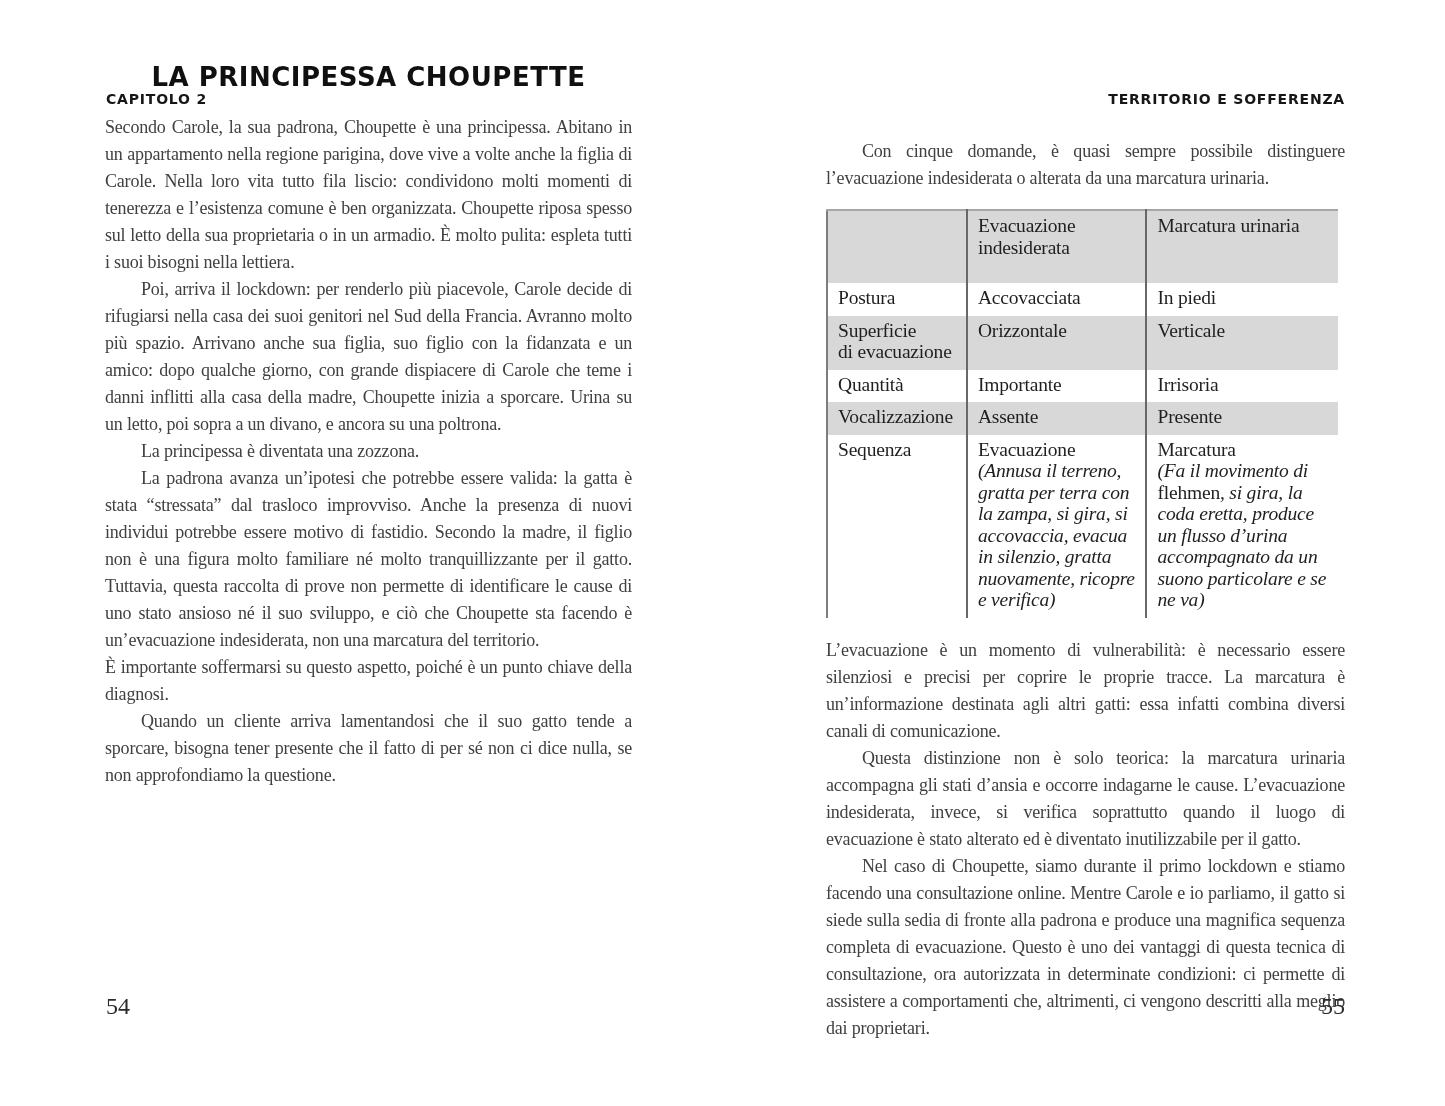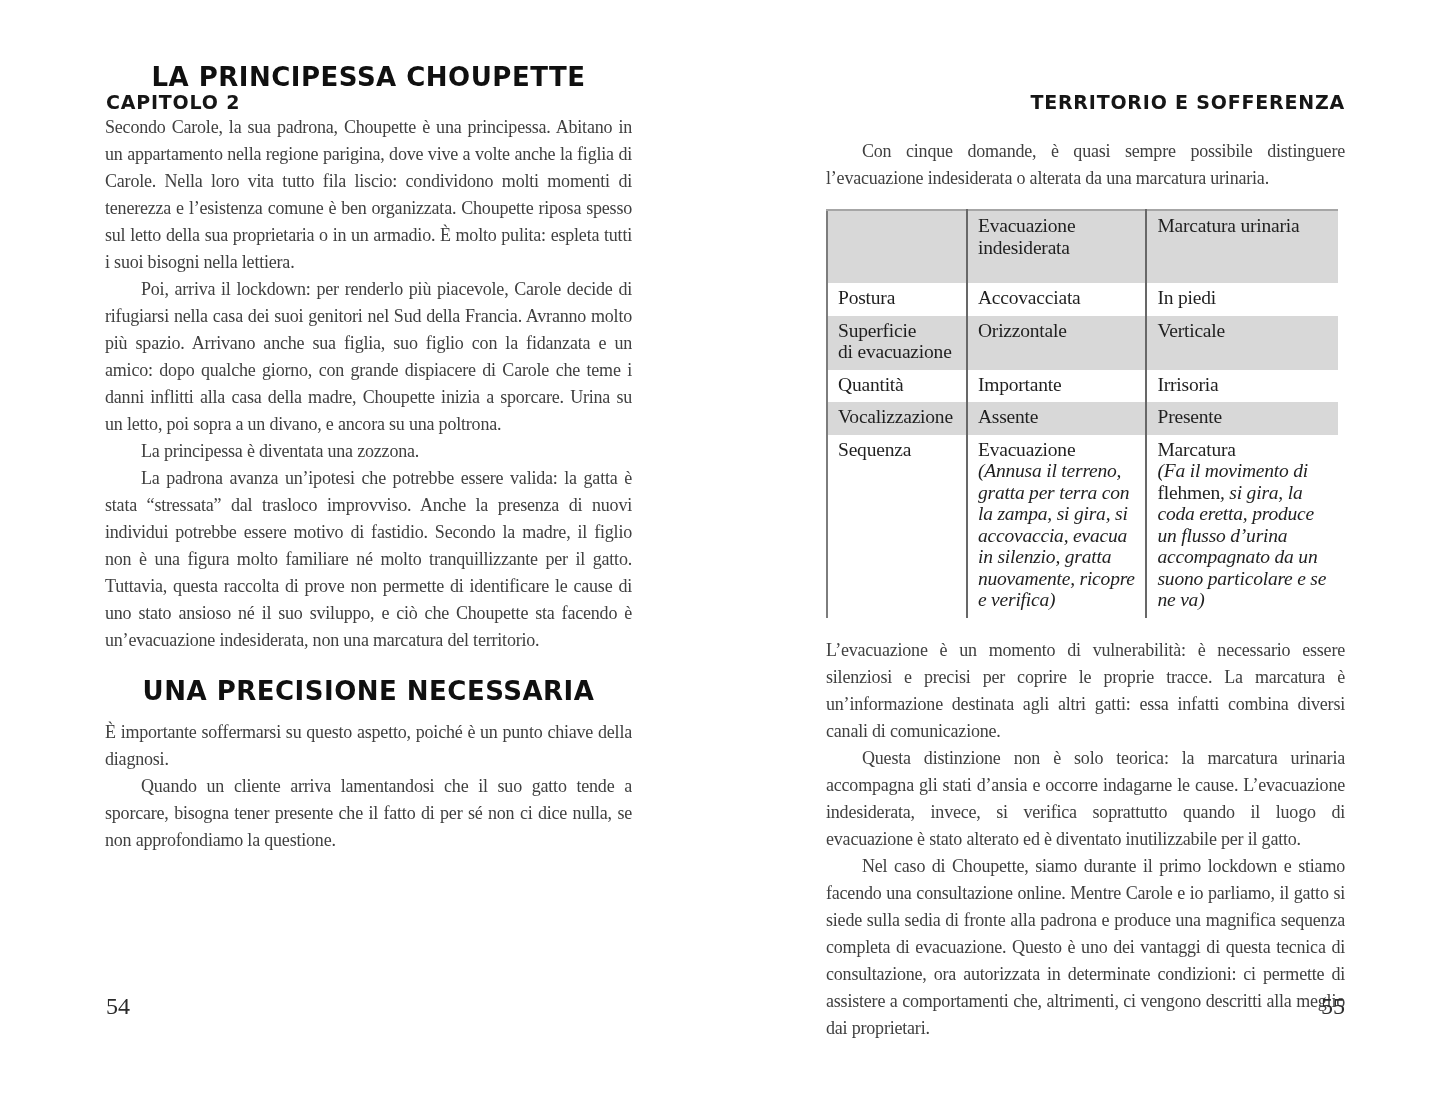--- a/index.html
+++ b/index.html
@@ -9,21 +9,21 @@
     font-family: "Liberation Serif", serif;
     color: #1f1f1f;
     overflow: hidden;
   }
   .spread { position: relative; width: 1445px; height: 1106px; background: #ffffff; }
 
   
   .running-head {
     position: absolute; top: 91px;
     font-family: "DejaVu Sans", sans-serif;
-    font-weight: bold; font-size: 19px; letter-spacing: 0.8px;
+    font-weight: bold; font-size: 14px; letter-spacing: 0.8px;
     color: #161616;
   }
   .running-head.left  { left: 106px; }
   .running-head.right { right: 100px; text-align: right; }
   .folio {
     position: absolute; top: 993px;
     font-size: 24px; color: #2b2b2b;
   }
   .folio.left  { left: 106px; }
   .folio.right { right: 100px; text-align: center; }
@@ -87,21 +87,20 @@
 
     <h2 class="display-title title-1">LA PRINCIPESSA CHOUPETTE</h2>
 
     <div class="body-text">
       <p>Secondo Carole, la sua padrona, Choupette è una principessa. Abitano in un appartamento nella regione parigina, dove vive a volte anche la figlia di Carole. Nella loro vita tutto fila liscio: condividono molti momenti di tenerezza e l’esistenza comune è ben organizzata. Choupette riposa spesso sul letto della sua proprietaria o in un armadio. È molto pulita: espleta tutti i suoi bisogni nella lettiera.</p>
       <p class="indent">Poi, arriva il lockdown: per renderlo più piacevole, Carole decide di rifugiarsi nella casa dei suoi genitori nel Sud della Francia. Avranno molto più spazio. Arrivano anche sua figlia, suo figlio con la fidanzata e un amico: dopo qualche giorno, con grande dispiacere di Carole che teme i danni inflitti alla casa della madre, Choupette inizia a sporcare. Urina su un letto, poi sopra a un divano, e ancora su una poltrona.</p>
       <p class="indent">La principessa è diventata una zozzona.</p>
       <p class="indent">La padrona avanza un’ipotesi che potrebbe essere valida: la gatta è stata “stressata” dal trasloco improvviso. Anche la presenza di nuovi individui potrebbe essere motivo di fastidio. Secondo la madre, il figlio non è una figura molto familiare né molto tranquillizzante per il gatto. Tuttavia, questa raccolta di prove non permette di identificare le cause di uno stato ansioso né il suo sviluppo, e ciò che Choupette sta facendo è un’evacuazione indesiderata, non una marcatura del territorio.</p>
     </div>
 
-    <h2 class="display-title title-2">UNA PRECISIONE NECESSARIA</h2>
 
     <div class="body-text">
       <p>È importante soffermarsi su questo aspetto, poiché è un punto chiave della diagnosi.</p>
       <p class="indent">Quando un cliente arriva lamentandosi che il suo gatto tende a sporcare, bisogna tener presente che il fatto di per sé non ci dice nulla, se non approfondiamo la questione.</p>
     </div>
   </div>
 
   <div class="page-col right">
 
     <div class="body-text right-intro">

